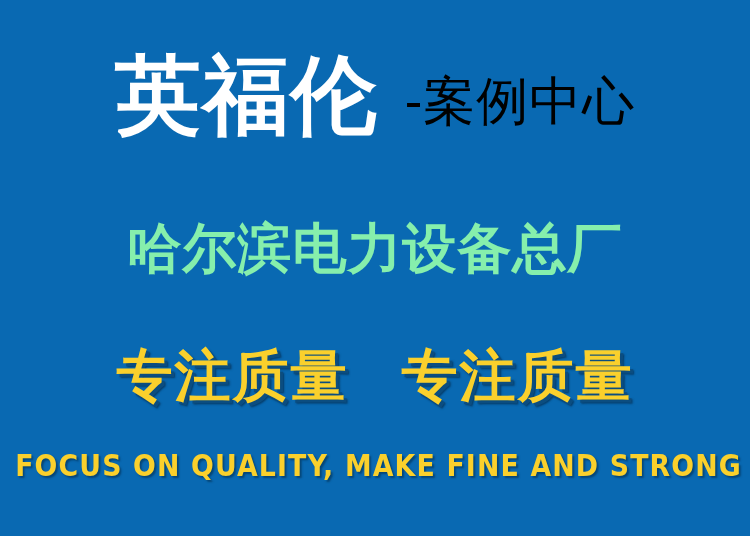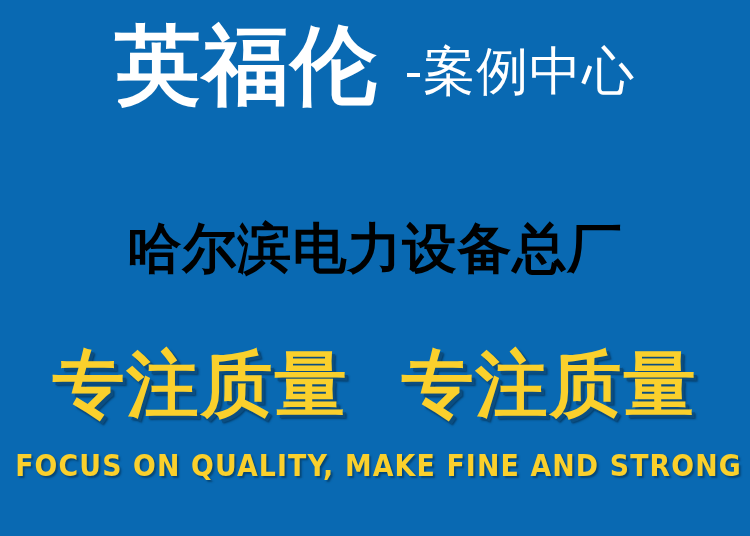--- a/index.html
+++ b/index.html
@@ -21,21 +21,21 @@
     display: flex;
     flex-direction: column;
     align-items: center;
   }
 
   
   .brand-row {
     position: absolute;
     left: 0;
     right: 0;
-    top: 22px;
+    top: 52px;
     height: 108px;
     display: flex;
     align-items: baseline;
     justify-content: center;
     white-space: nowrap;
   }
 
   .brand-name {
     font-family: "DejaVu Serif", "Liberation Serif", serif;
     font-weight: 700;
@@ -44,21 +44,21 @@
     letter-spacing: 2px;
     color: #ffffff;
   }
 
   .brand-sub {
     font-family: "DejaVu Serif", "Liberation Serif", serif;
     font-weight: 400;
     font-size: 52px;
     line-height: 1;
     letter-spacing: 1px;
-    color: #ffffff;
+    color: #000000;
     margin-left: 26px;
     position: relative;
     top: -6px;
   }
 
   
   .company-row {
     position: absolute;
     left: 0;
     right: 0;
@@ -66,37 +66,37 @@
     text-align: center;
     white-space: nowrap;
   }
 
   .company-name {
     font-family: "DejaVu Sans", "Liberation Sans", sans-serif;
     font-weight: 700;
     font-size: 54px;
     line-height: 1;
     letter-spacing: 1px;
-    color: #000000;
+    color: #86efac;
   }
 
   
   .slogan-row {
     position: absolute;
     left: 0;
     right: 0;
     top: 348px;
     text-align: center;
     white-space: nowrap;
   }
 
   .slogan-cn {
     font-family: "DejaVu Sans", "Liberation Sans", sans-serif;
     font-weight: 700;
-    font-size: 72px;
+    font-size: 56px;
     line-height: 1;
     letter-spacing: 2px;
     color: #fad02c;
     text-shadow:
        3px 3px 0 #0b4d80,
        4px 4px 2px rgba(4, 46, 80, 0.75);
   }
 
   .slogan-gap {
     display: inline-block;

